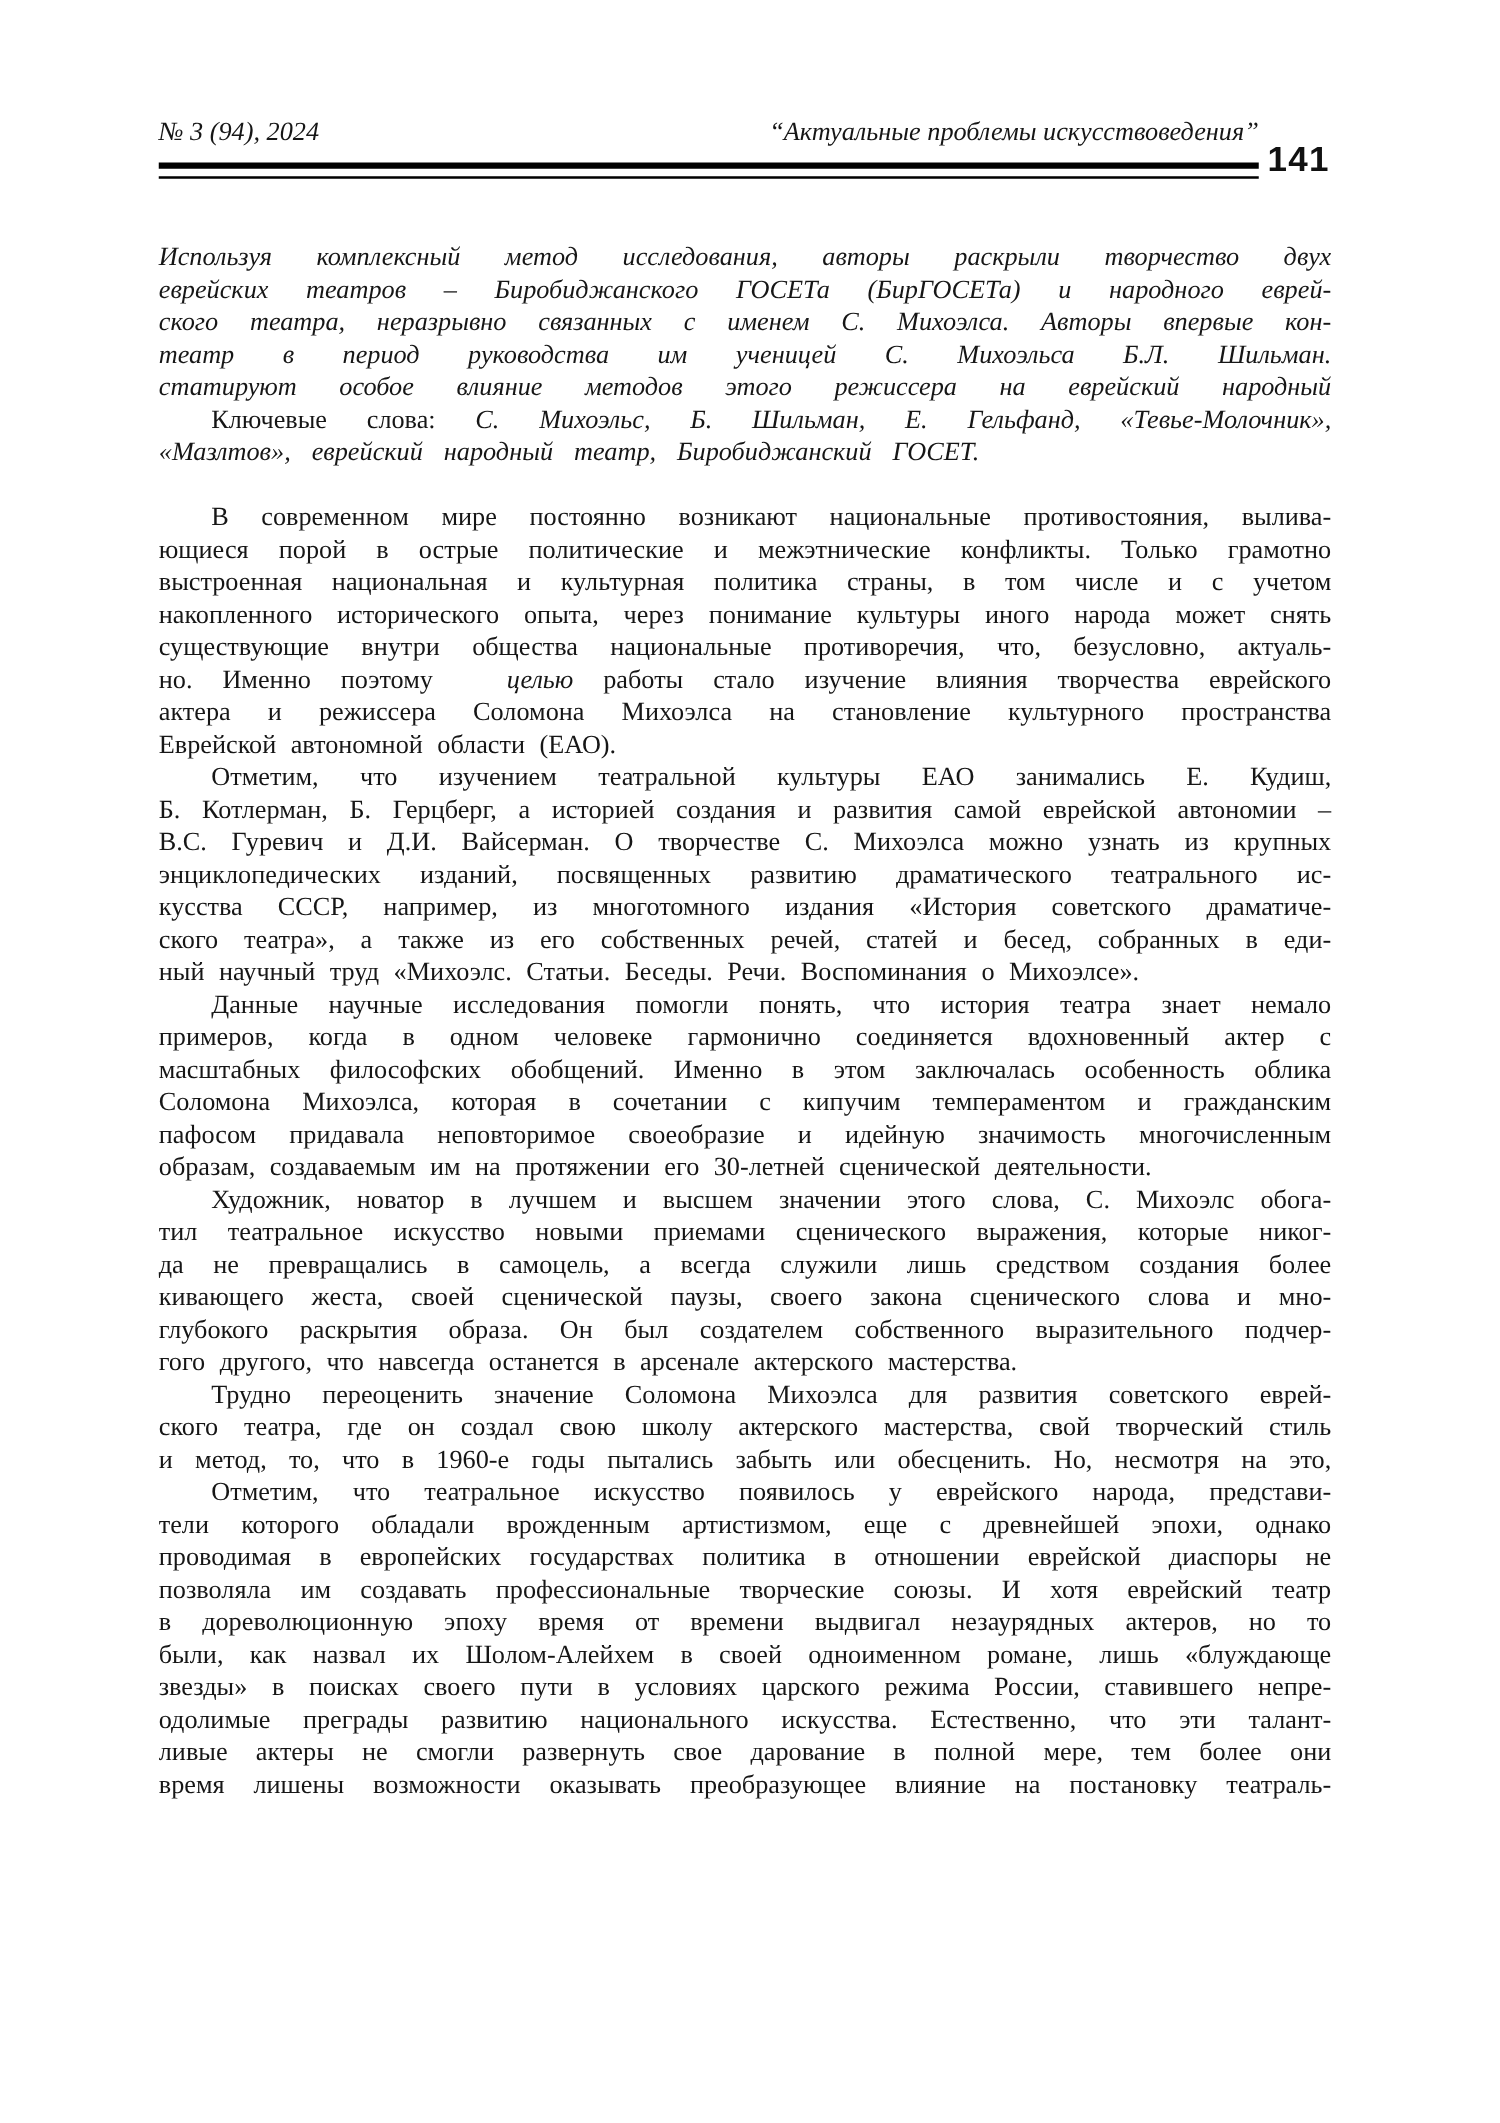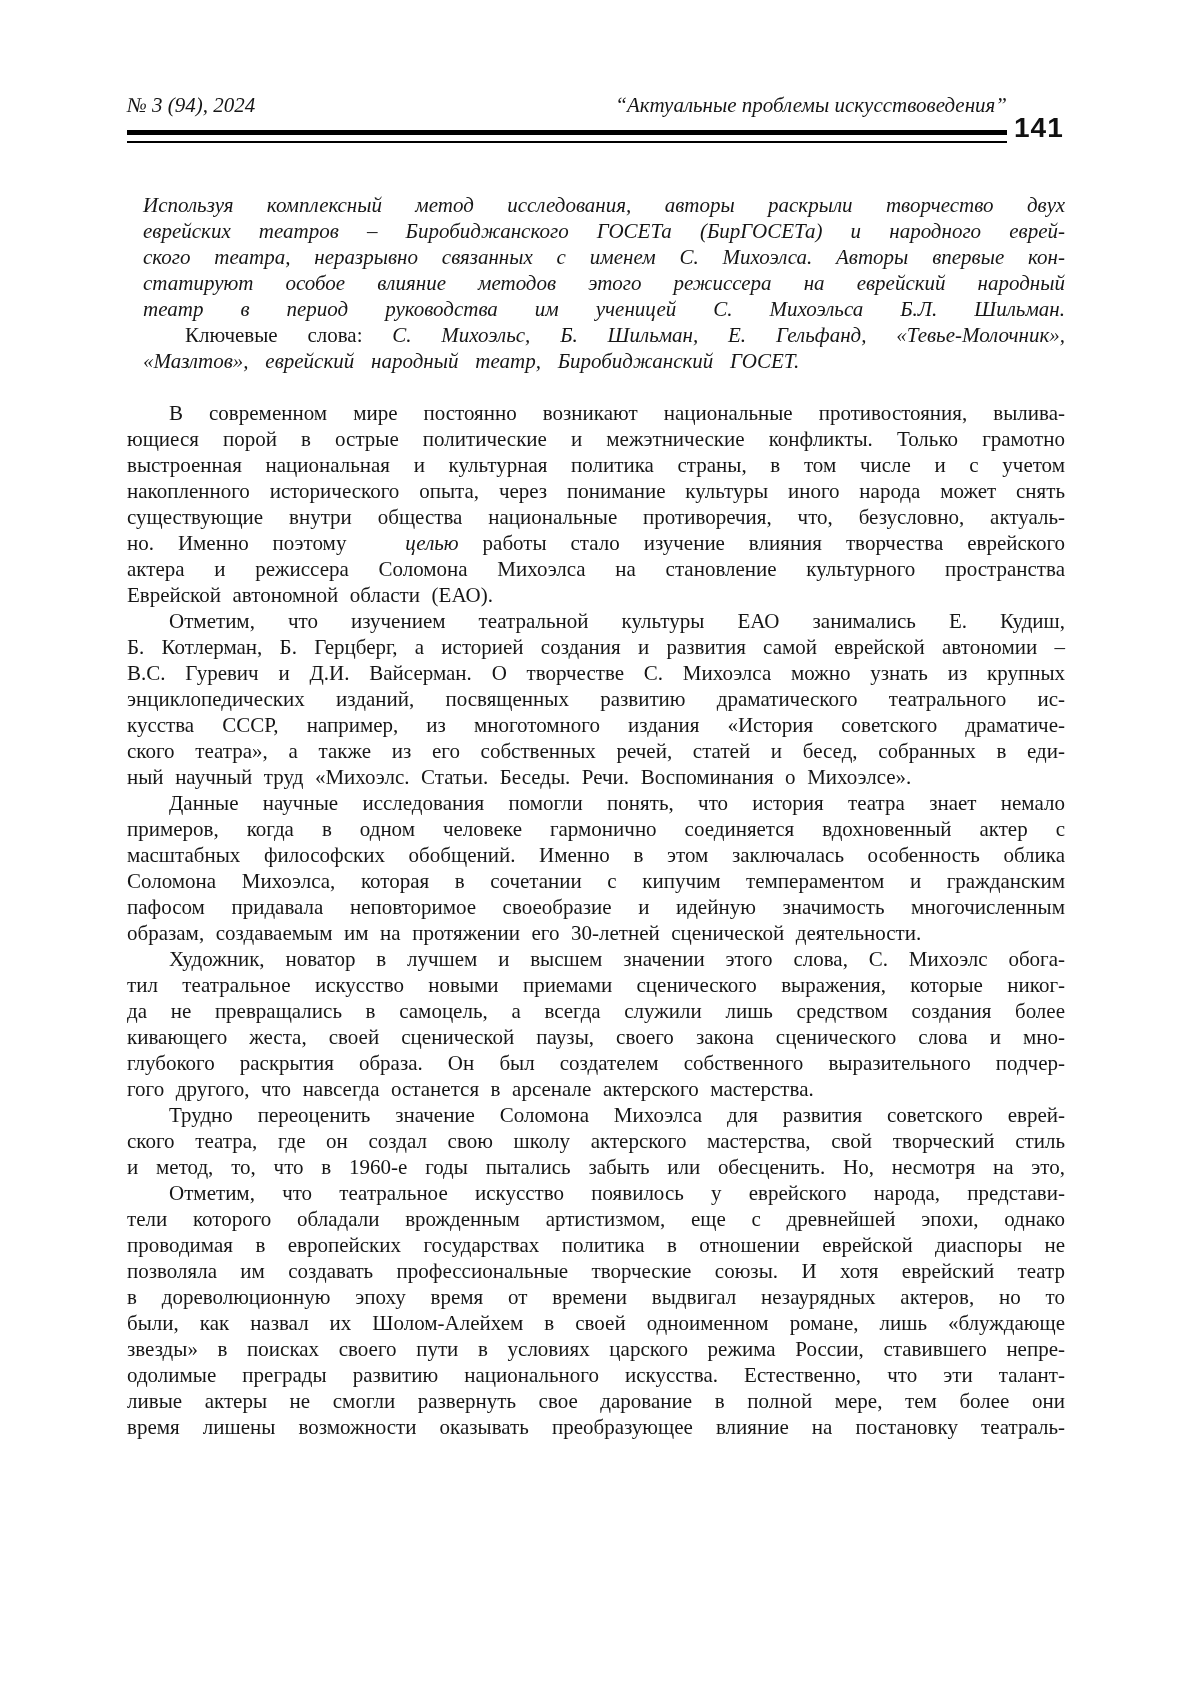--- a/index.html
+++ b/index.html
@@ -59,21 +59,20 @@
     line-height: 26px;
     text-align: justify;
     text-align-last: justify;
   }
   .tl.end { text-align-last: left; }
   .tl.ind { text-indent: 42px; }
   .block.abstract {
     font-style: italic;
     word-spacing: 0.22em;
     margin-bottom: 26px;
-    margin-left: 16px;
   }
   .block.abstract .tl.end { word-spacing: 0.55em; }
   .block.body { word-spacing: 0.12em; }
   .block.body .tl.end { word-spacing: 0.30em; }
   .up { font-style: normal; }
   .it { font-style: italic; margin-left: 35px; }
 </style>
 </head>
 <body>
 
@@ -82,22 +81,22 @@
     <span class="issue">№ 3 (94), 2024</span>
     <span class="journal">“Актуальные проблемы искусствоведения”</span>
   </div>
   <div class="rule"></div>
   <div class="pagenum">141</div>
   <div class="textcol">
       <div class="block abstract">
         <div class="tl">Используя комплексный метод исследования, авторы раскрыли творчество двух</div>
         <div class="tl">еврейских театров – Биробиджанского ГОСЕТа (БирГОСЕТа) и народного еврей-</div>
         <div class="tl">ского театра, неразрывно связанных с именем С. Михоэлса. Авторы впервые кон-</div>
+        <div class="tl">театр в период руководства им ученицей С. Михоэльса Б.Л. Шильман.</div>
         <div class="tl">статируют особое влияние методов этого режиссера на еврейский народный</div>
-        <div class="tl">театр в период руководства им ученицей С. Михоэльса Б.Л. Шильман.</div>
         <div class="tl ind"><span class="up">Ключевые слова: </span><span>С. Михоэльс, Б. Шильман, Е. Гельфанд, «Тевье-Молочник»,</span></div>
         <div class="tl end">«Мазлтов», еврейский народный театр, Биробиджанский ГОСЕТ.</div>
       </div>
       <div class="block body">
         <div class="tl ind">В современном мире постоянно возникают национальные противостояния, вылива-</div>
         <div class="tl">ющиеся порой в острые политические и межэтнические конфликты. Только грамотно</div>
         <div class="tl">выстроенная национальная и культурная политика страны, в том числе и с учетом</div>
         <div class="tl">накопленного исторического опыта, через понимание культуры иного народа может снять</div>
         <div class="tl">существующие внутри общества национальные противоречия, что, безусловно, актуаль-</div>
         <div class="tl"><span>но. Именно поэтому </span><span class="it">целью</span><span> работы стало изучение влияния творчества еврейского</span></div>

